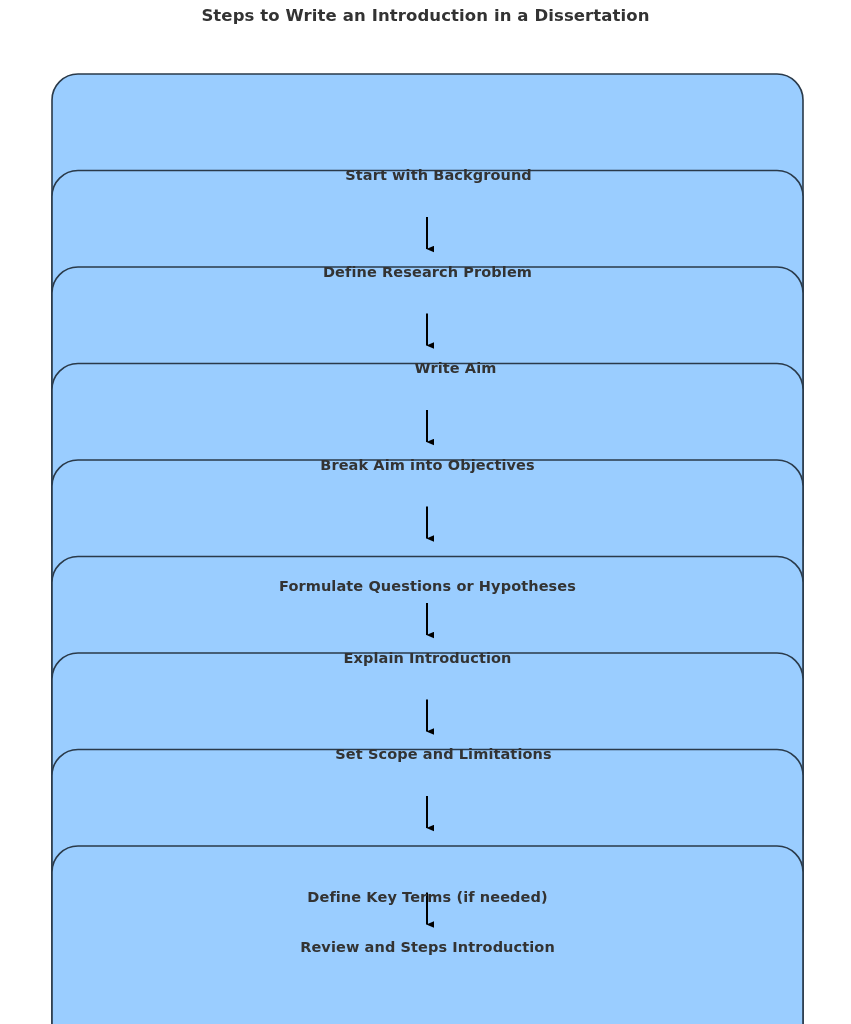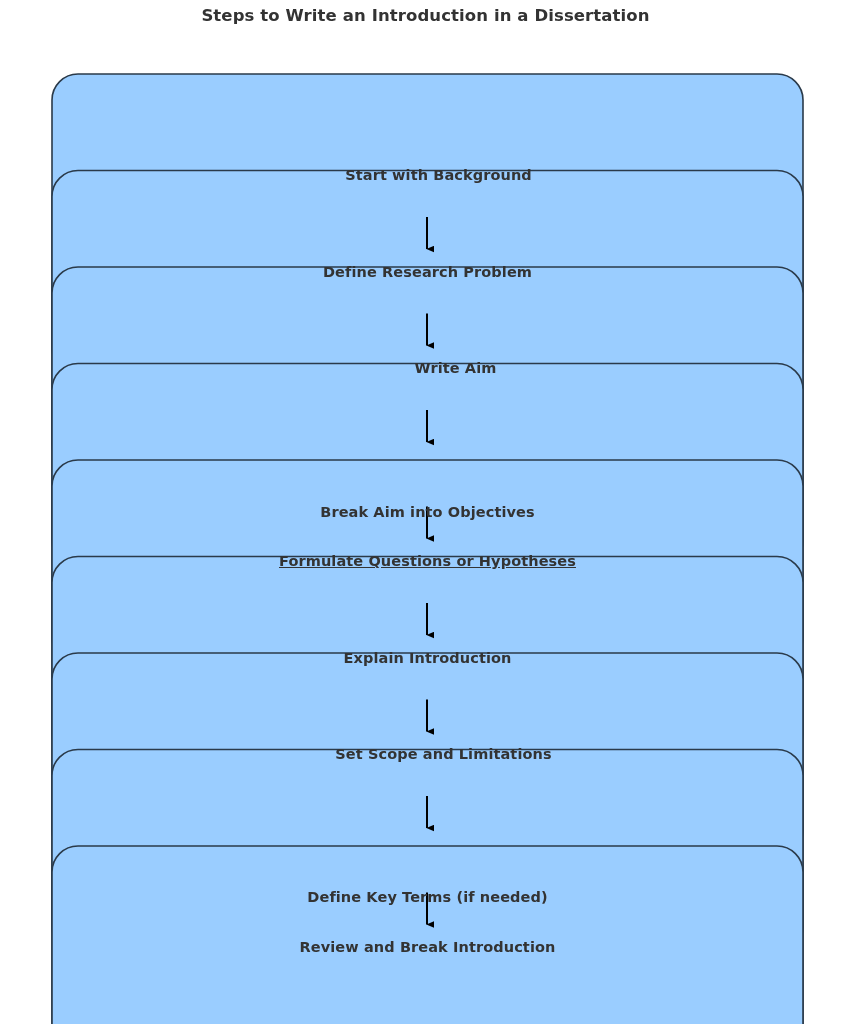--- a/index.html
+++ b/index.html
@@ -81,21 +81,21 @@
         <line x1="427" y1="699.5" x2="427" y2="731.5" stroke="#000000" stroke-width="2" marker-end="url(#arrowhead)"></line>
         <line x1="427" y1="796" x2="427" y2="828" stroke="#000000" stroke-width="2" marker-end="url(#arrowhead)"></line>
         <line x1="427" y1="892.5" x2="427" y2="924.5" stroke="#000000" stroke-width="2" marker-end="url(#arrowhead)"></line>
       </g>
   </svg>
 
   <div id="node-labels">
       <div class="node-label" style="left: 52px; width: 751px; top: 167px; margin-left: 11px;">Start with Background</div>
       <div class="node-label" style="left: 52px; width: 751px; top: 263.5px; text-align: center;">Define Research Problem</div>
       <div class="node-label" style="left: 52px; width: 751px; top: 360px; margin-left: 28px;">Write Aim</div>
-      <div class="node-label" style="left: 52px; width: 751px; top: 456.5px; margin-top: 47px;">Break Aim into Objectives</div>
-      <div class="node-label" style="left: 52px; width: 751px; top: 553px; text-decoration: underline;">Formulate Questions or Hypotheses</div>
+      <div class="node-label" style="left: 52px; width: 751px; top: 456.5px;">Break Aim into Objectives</div>
+      <div class="node-label" style="left: 52px; width: 751px; top: 578px;">Formulate Questions or Hypotheses</div>
       <div class="node-label" style="left: 52px; width: 751px; top: 649.5px;">Explain Introduction</div>
       <div class="node-label" style="left: 52px; width: 751px; top: 746px; margin-left: 16px;">Set Scope and Limitations</div>
       <div class="node-label" style="left: 52px; width: 751px; top: 889px;">Define Key Terms (if needed)</div>
-      <div class="node-label" style="left: 52px; width: 751px; top: 939px;">Review and Break Introduction</div>
+      <div class="node-label" style="left: 52px; width: 751px; top: 939px;">Review and Steps Introduction</div>
     </div>
 
 </div>
 
 </body></html>

